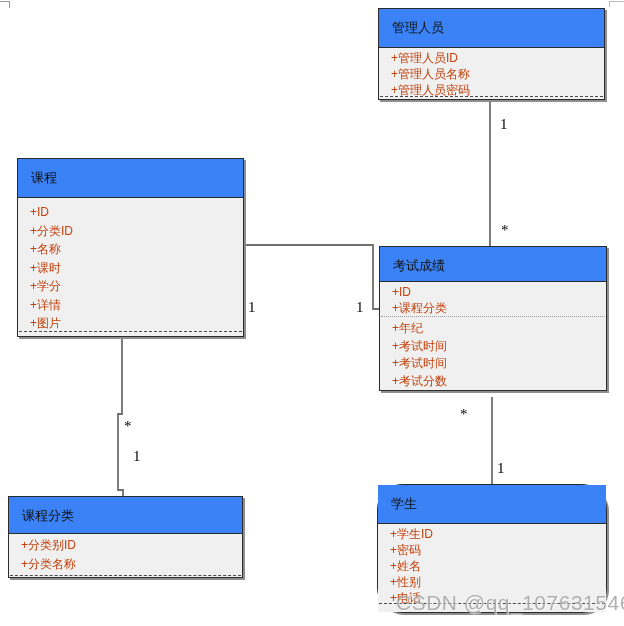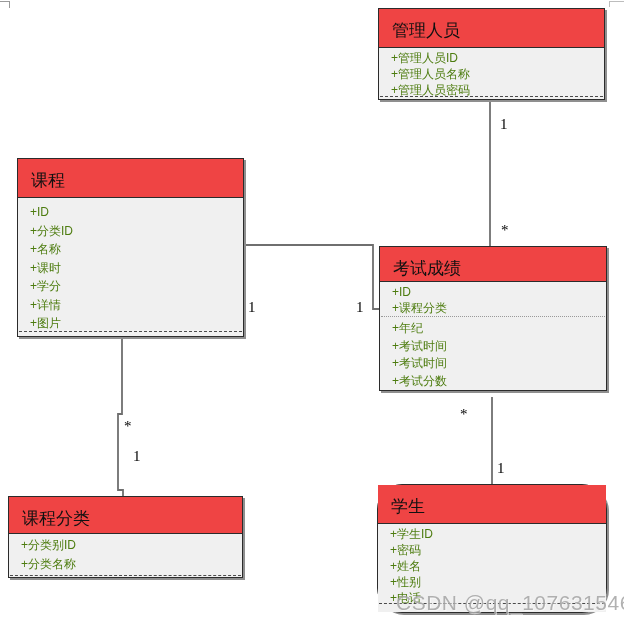--- a/index.html
+++ b/index.html
@@ -13,34 +13,34 @@
     position:absolute;
     box-sizing:border-box;
     background:#ffffff;
     border:1px solid #2b2b2b;
     box-shadow:2px 2px 0 #8f8f8f;
     display:flex;flex-direction:column;
   }
   .entity-header{
     box-sizing:border-box;
     padding:10px 0 0 13px;
-    font-size:17px;color:#111;
-    background:#ef4444;
+    font-size:13px;color:#111;
+    background:#3b82f6;
     white-space:nowrap;
   }
   .entity-body{
     position:relative;flex:1;
     box-sizing:border-box;
     background:#f0f0f0;
     border-top:1px solid #2b2b2b;
   }
   ul.attrs{
     list-style:none;margin:0;
     padding:2px 0 0 12px;
-    font-size:12px;color:#4d7c0f;
+    font-size:12px;color:#c2410c;
   }
   ul.attrs li{white-space:nowrap;}
   .inner-divider{border-top:1px dotted #9a9a9a;margin:0 1px;}
   .dash-bottom{position:absolute;left:1px;right:1px;border-top:1px dashed #4a4a4a;}
 
   
   .e0{left:378px;top:8px;width:227px;height:92px;}
   .e0 .entity-header{height:38px;}
   .e0 ul.attrs li{line-height:16px;}
   .e0 .dash-bottom{bottom:2px;}

